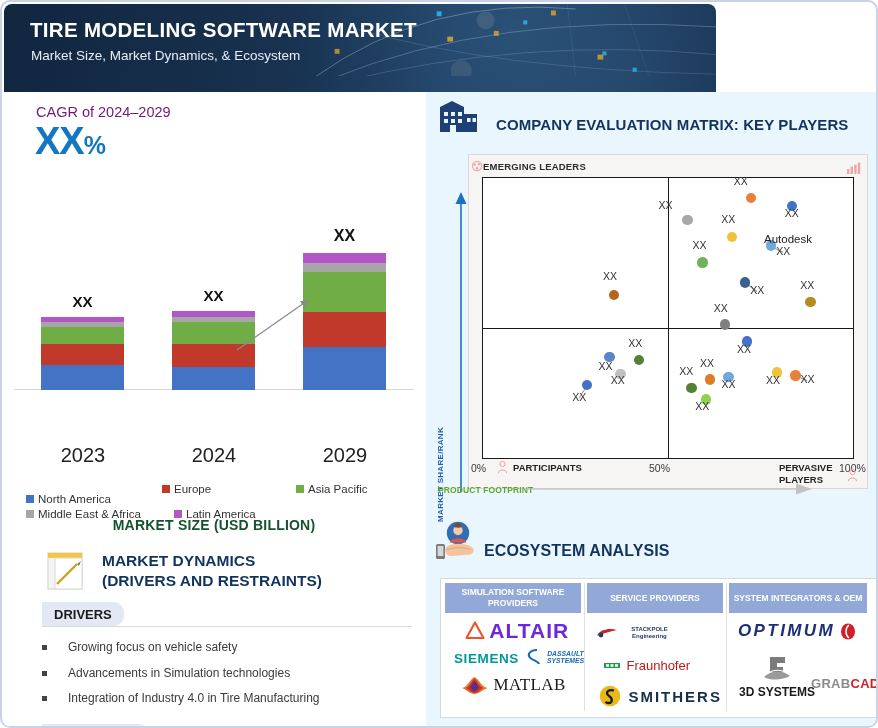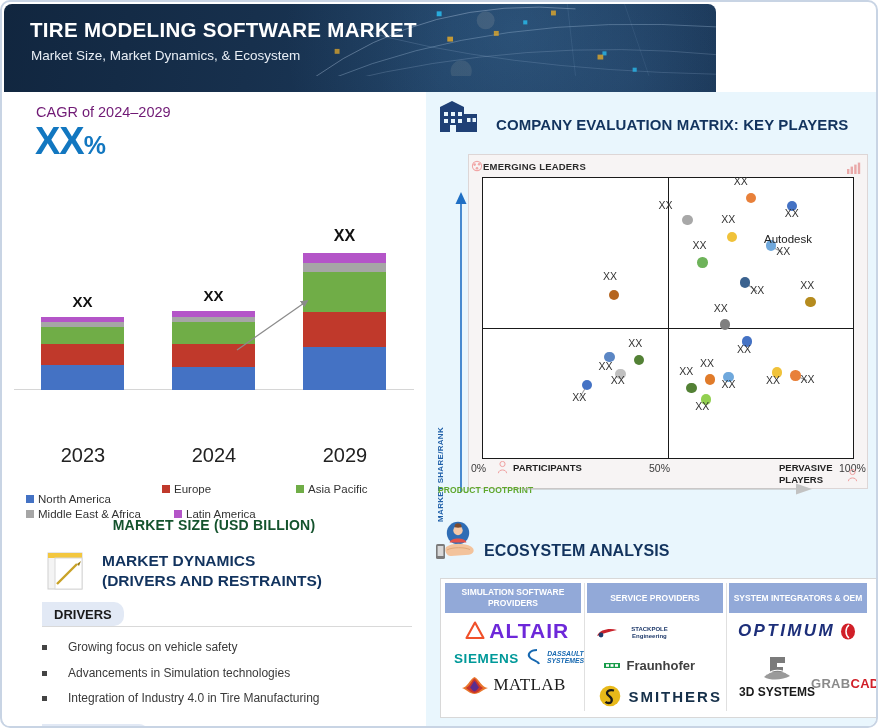--- a/index.html
+++ b/index.html
@@ -427,21 +427,21 @@
       </svg>
       <span style="font-size:6px; font-weight:bold; color:#1f3a6b; display:inline-block; width:54px; line-height:6.5px; vertical-align:middle;">STACKPOLE Engineering</span>
     </div>
     <div class="logo" style="left:163px; top:77px;">
       <svg width="16" height="9" viewBox="0 0 16 9" style="vertical-align:middle;">
         <rect x="0" y="2" width="16" height="5" fill="#179c49"></rect>
         <rect x="2" y="3.2" width="3" height="2.6" fill="#ffffff"></rect>
         <rect x="6.5" y="3.2" width="3" height="2.6" fill="#ffffff"></rect>
         <rect x="11" y="3.2" width="3" height="2.6" fill="#ffffff"></rect>
       </svg>
-      <span style="font-size:13px; font-weight:bold; color:#404040; vertical-align:middle; margin-left:2px;">Fraunhofer</span>
+      <span style="font-size:13px; font-weight:normal; color:#b91c1c; vertical-align:middle; margin-left:2px;">Fraunhofer</span>
     </div>
     <div class="logo" style="left:158px; top:106px;">
       <svg width="22" height="22" viewBox="0 0 22 22" style="vertical-align:middle;">
         <circle cx="11" cy="11" r="10.3" fill="#e8b91a"></circle>
         <path d="M15 5.5 C9.5 4.2 6.5 7.3 8.8 9.8 C11 12.2 14 13 12.5 16.4 C11.4 18.7 8 18.2 6.5 16.8" fill="none" stroke="#1a1a1a" stroke-width="2.3"></path>
       </svg>
       <span style="font-size:15px; font-weight:bold; color:#16304a; letter-spacing:2px; vertical-align:middle; margin-left:3px;">SMITHERS</span>
     </div>
 
     <div class="logo" style="left:297px; top:42px;">

